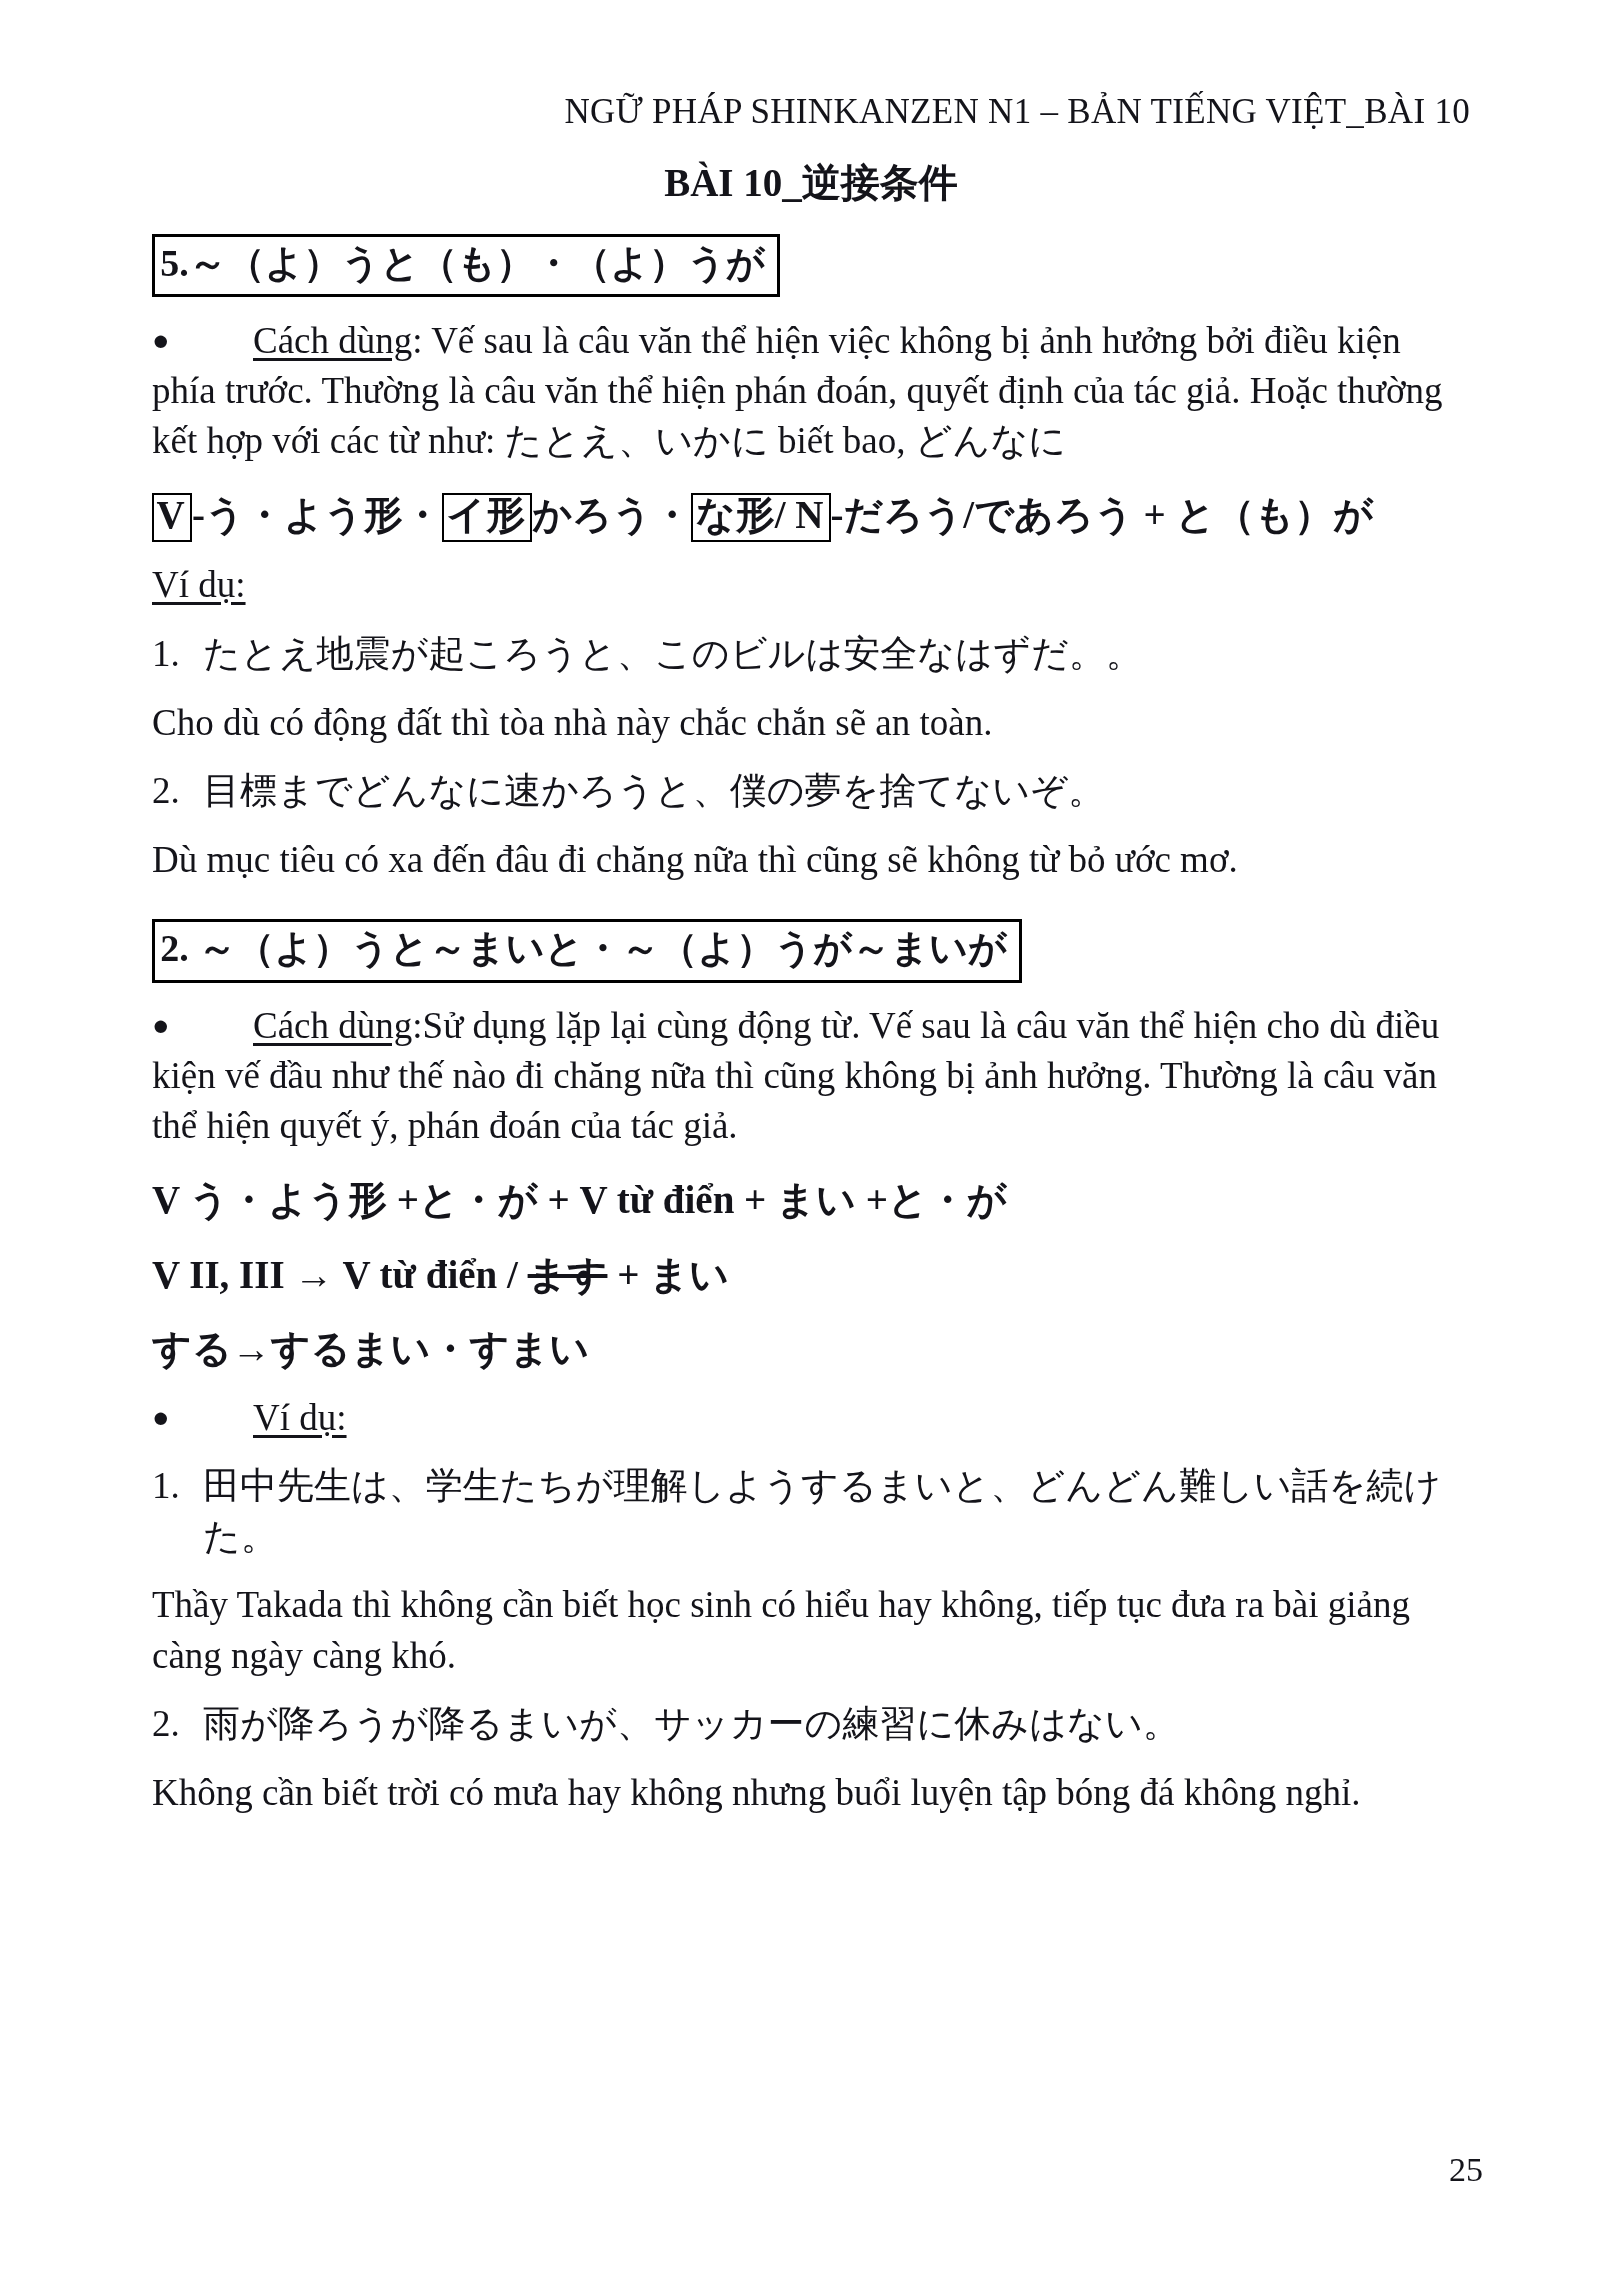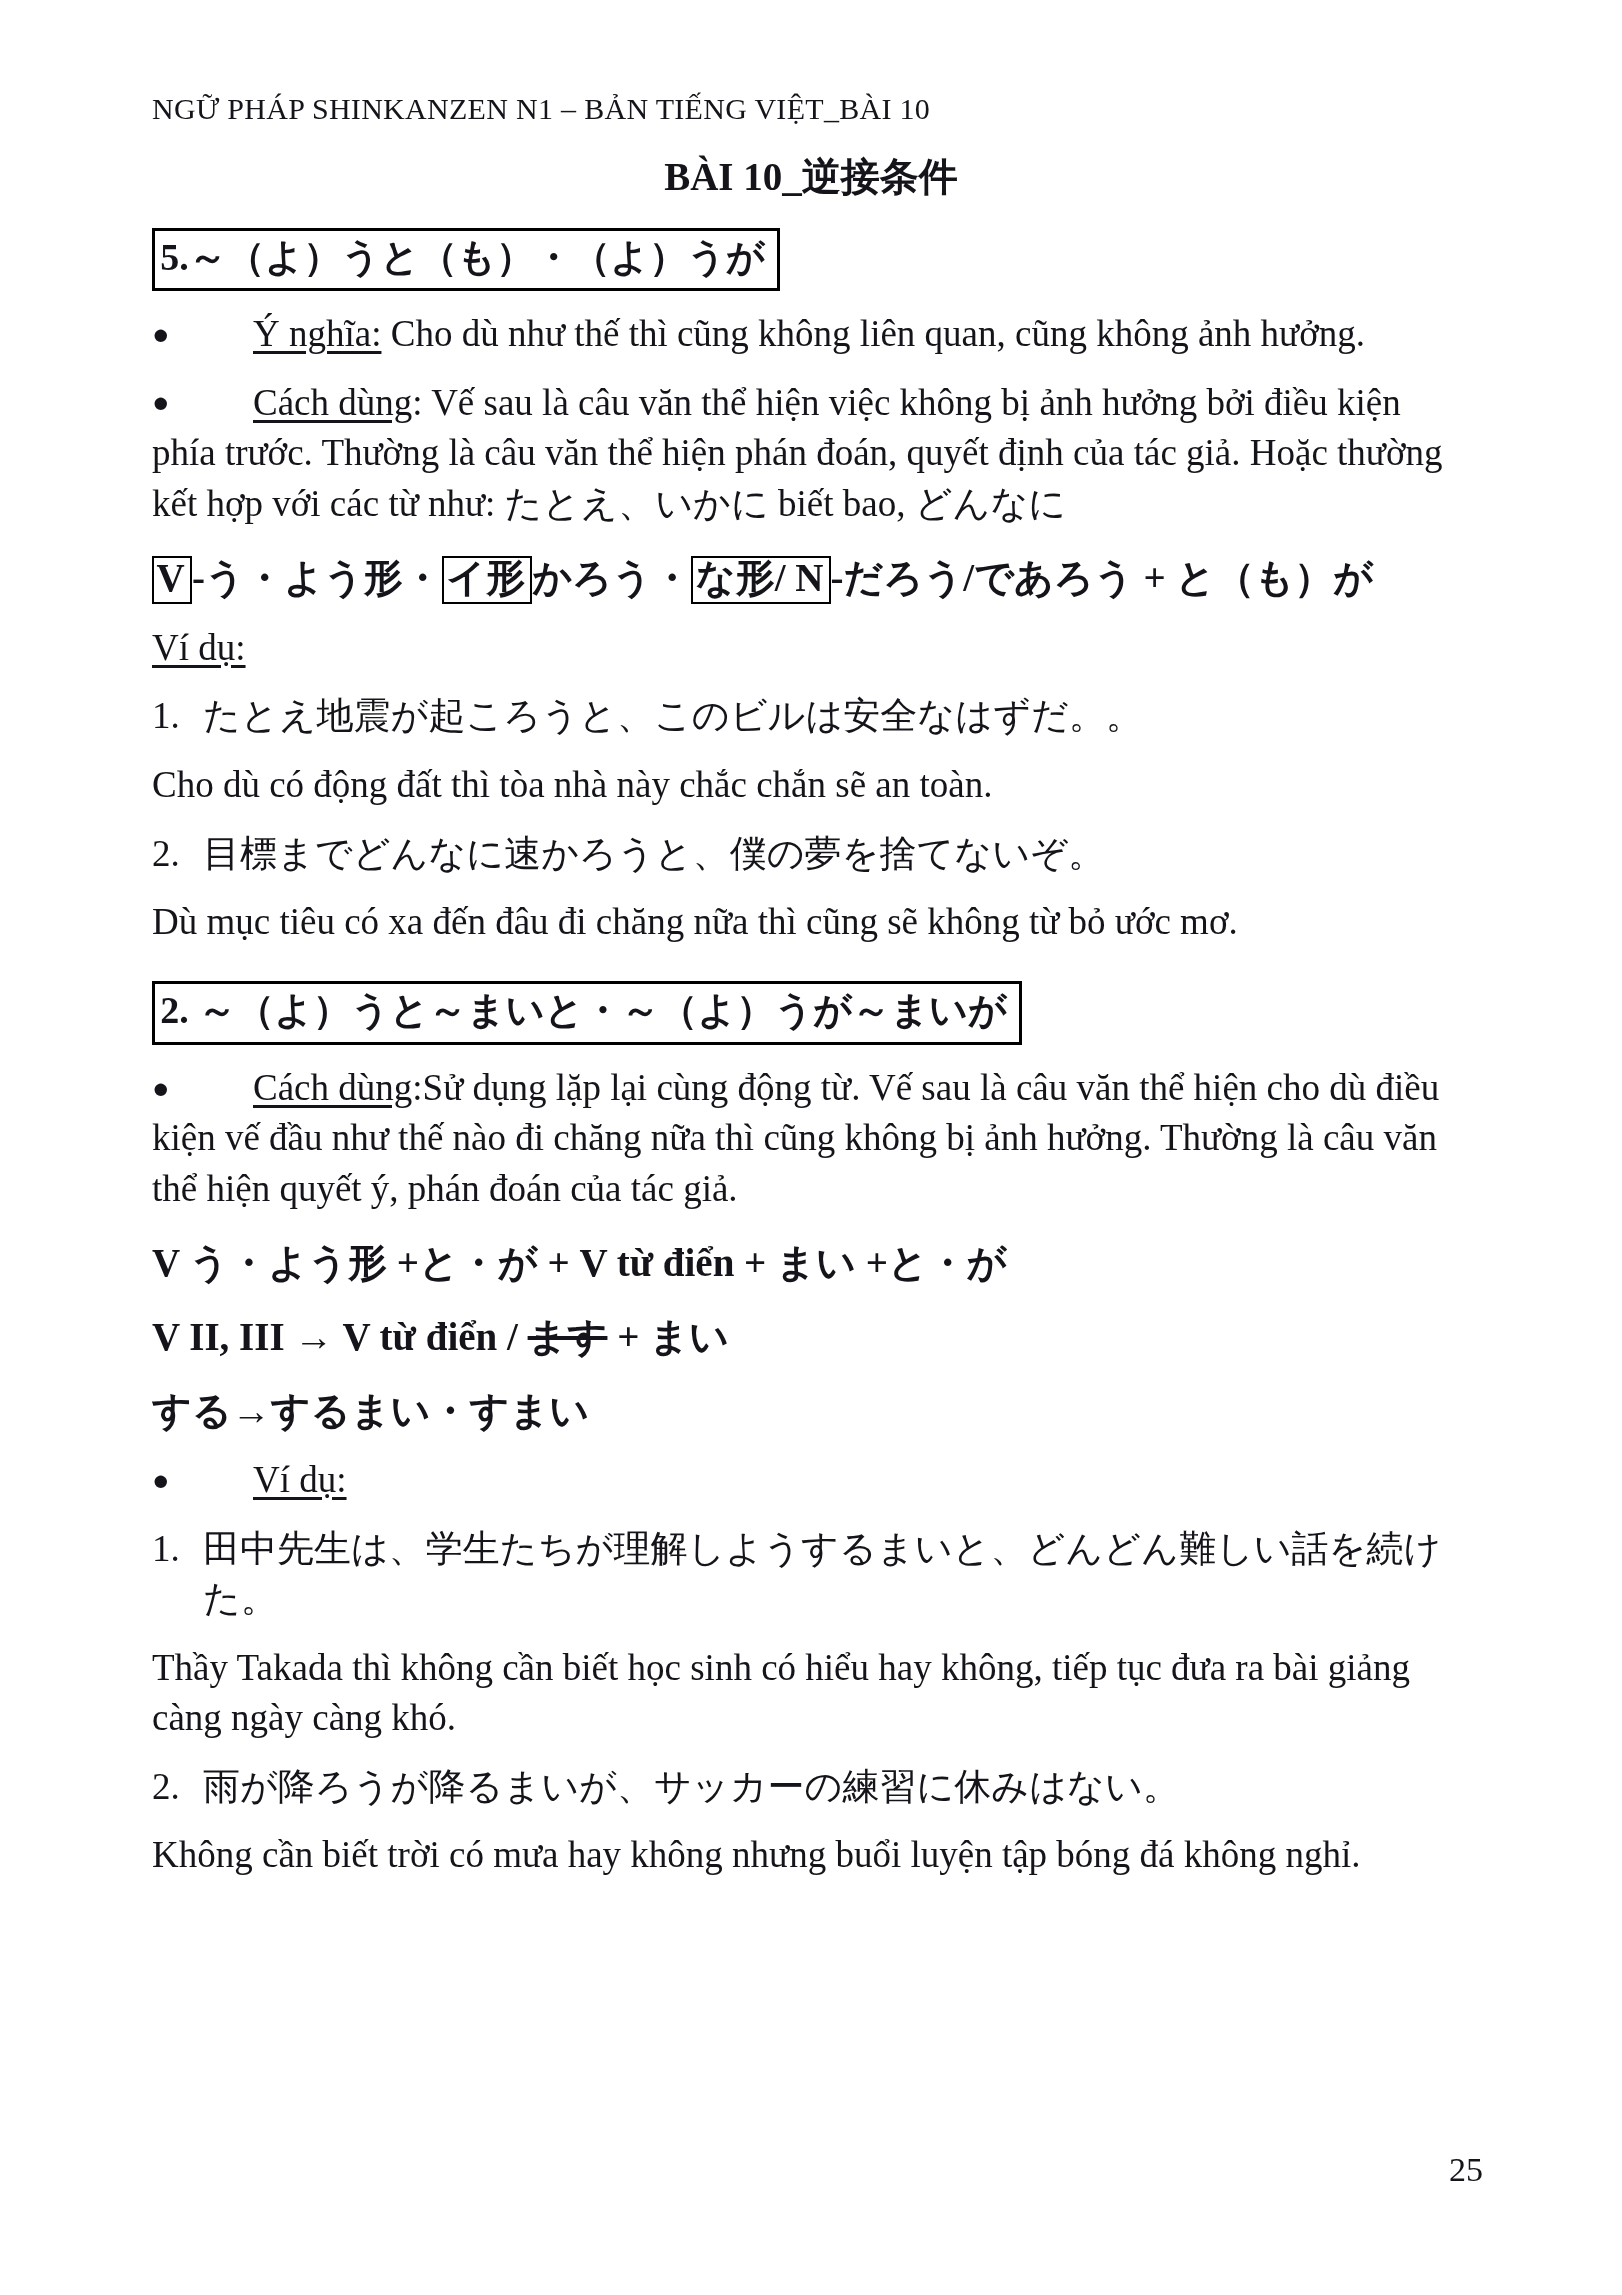--- a/index.html
+++ b/index.html
@@ -8,22 +8,22 @@
     width:1622px; height:2295px;
     margin:0 auto;
     background:#ffffff;
     color:#14141a;
     font-family:"Liberation Serif", "DejaVu Serif", serif;
     box-sizing:border-box;
     padding:90px 152px 0 152px;
     overflow:hidden;
   }
   .header {
-    text-align:left;
-    font-size:30px;
+    text-align:right;
+    font-size:35px;
     line-height:1.25;
     letter-spacing:0.3px;
   }
   .doc-title {
     text-align:center;
     font-weight:700;
     font-size:39px;
     margin-top:26px;
     line-height:1.2;
   }
@@ -79,23 +79,20 @@
   <div class="header">NGỮ PHÁP SHINKANZEN N1 – BẢN TIẾNG VIỆT_BÀI 10</div>
 
   <div class="doc-title">BÀI 10_逆接条件</div>
 
   <div class="box-row">
     <div class="box-heading">
       <span>5.～（よ）うと（も）・（よ）うが</span>
     </div>
   </div>
 
-  <p class="para">
-    <span class="bullet">●</span><span class="ul">Ý nghĩa:</span><span> Cho dù như thế thì cũng không liên quan, cũng không ảnh hưởng.</span>
-  </p>
 
   <p class="para">
     <span class="bullet">●</span><span class="ul">Cách dùng</span><span>: Vế sau là câu văn thể hiện việc không bị ảnh hưởng bởi điều kiện phía trước. Thường là câu văn thể hiện phán đoán, quyết định của tác giả. Hoặc thường kết hợp với các từ như: たとえ、いかに biết bao, どんなに</span>
   </p>
 
   <p class="formula">
     <span class="fbox">V</span><span>-う・よう形・</span><span class="fbox">イ形</span><span>かろう・</span><span class="fbox">な形/ N</span><span>-だろう/であろう + と（も）が</span>
   </p>
 
   <p class="para">

